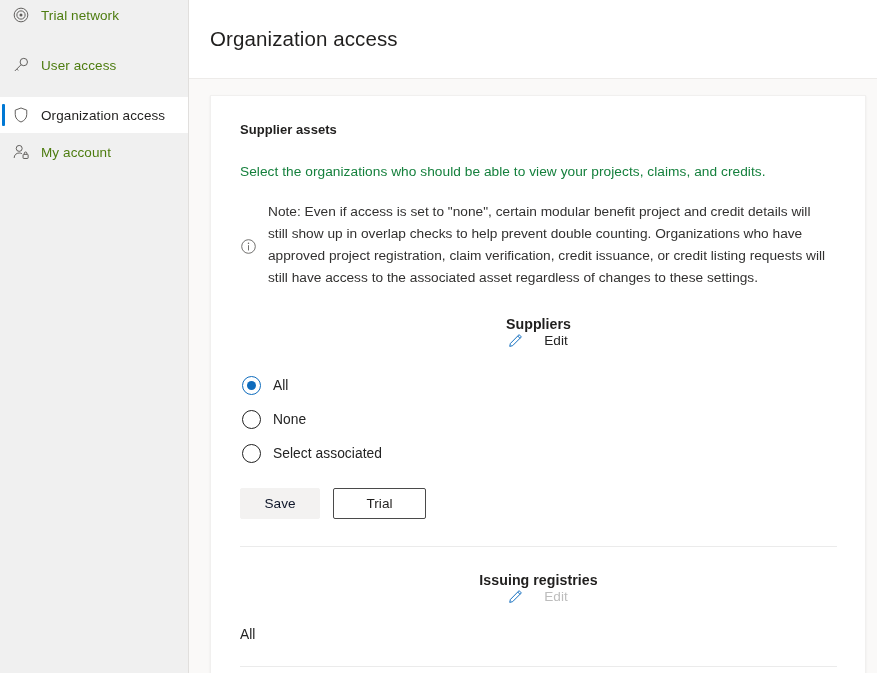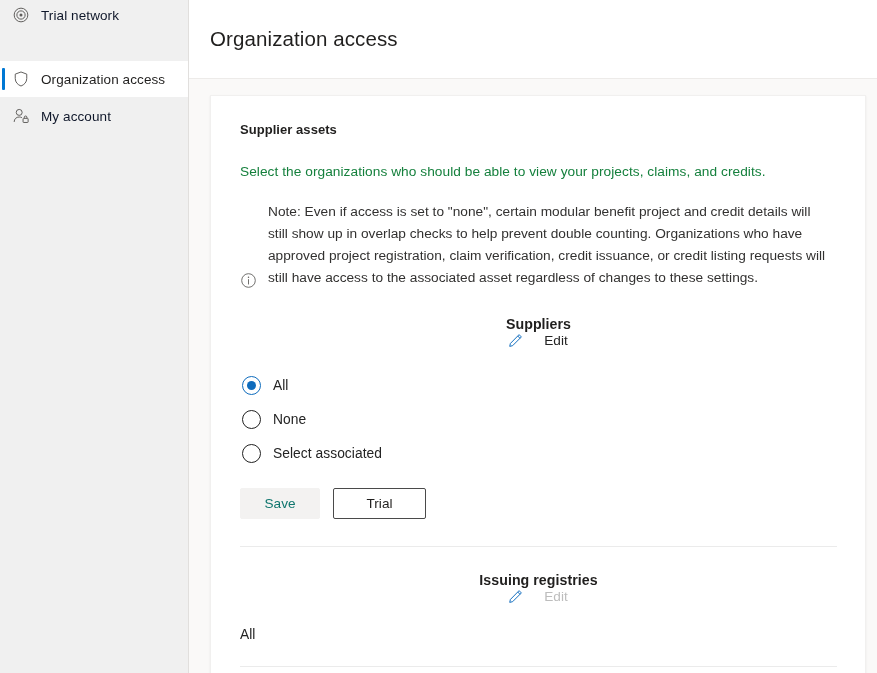--- a/index.html
+++ b/index.html
@@ -61,21 +61,21 @@
     height: 18px;
     margin-right: 11px;
     flex: 0 0 18px;
     display: flex;
     align-items: center;
     justify-content: center;
     color: #605e5c;
   }
   .nav-label {
     font-size: 13.5px;
-    color: #0f172a;
+    color: #4d7c0f;
     letter-spacing: 0.1px;
     white-space: nowrap;
   }
   .nav-item.selected .nav-label {
     color: #201f1e;
   }
   .nav-gap-1 { height: 14px; }
   .nav-gap-2 { height: 1px; }
 
   
@@ -130,21 +130,21 @@
   .card-desc {
     font-size: 13.7px;
     color: #15803d;
     margin: 0 0 22px 0;
     letter-spacing: 0.05px;
   }
 
   
   .note {
     display: flex;
-    align-items: flex-end;
+    align-items: center;
     margin-bottom: 27px;
     padding-right: 6px;
   }
   .note-icon {
     flex: 0 0 17px;
     width: 17px;
     height: 17px;
     margin-right: 11px;
     margin-top: 2px;
     color: #605e5c;
@@ -247,21 +247,21 @@
     font-size: 13.6px;
     border-radius: 2px;
     box-sizing: border-box;
     display: inline-flex;
     align-items: center;
     justify-content: center;
     padding: 0 16px;
   }
   .btn-save {
     background: #f3f2f1;
-    color: #0f766e;
+    color: #0f172a;
     border: 1px solid #f3f2f1;
     cursor: default;
   }
   .btn-cancel {
     background: #ffffff;
     color: #201f1e;
     border: 1px solid #4a4a4a;
     cursor: pointer;
     min-width: 93px;
   }
@@ -295,20 +295,30 @@
           <circle cx="10" cy="10" r="7.6"></circle>
           <circle cx="10" cy="10" r="4.6"></circle>
           <circle cx="10" cy="10" r="1.7" fill="currentColor" stroke="none"></circle>
         </svg>
       </span>
       <span class="nav-label">Trial network</span>
     </div>
 
     <div class="nav-gap-1"></div>
 
+    <div class="nav-item">
+      <span class="nav-icon">
+        <svg viewBox="0 0 20 20" width="18" height="18" fill="none" stroke="currentColor" stroke-width="1.1">
+          <circle cx="13.1" cy="6.7" r="4.1"></circle>
+          <path d="M10.2 9.6 L3.2 16.6"></path>
+          <path d="M5.3 14.5 L6.9 16.1"></path>
+        </svg>
+      </span>
+      <span class="nav-label">User access</span>
+    </div>
 
     <div class="nav-gap-1"></div>
 
     <div class="nav-item selected">
       <span class="accent"></span>
       <span class="nav-icon">
         <svg viewBox="0 0 20 20" width="18" height="18" fill="none" stroke="currentColor" stroke-width="1.1">
           <path d="M10 2.2 L16.4 4.6 V9.4 C16.4 13.6 13.6 16.4 10 17.8 C6.4 16.4 3.6 13.6 3.6 9.4 V4.6 Z"></path>
         </svg>
       </span>

